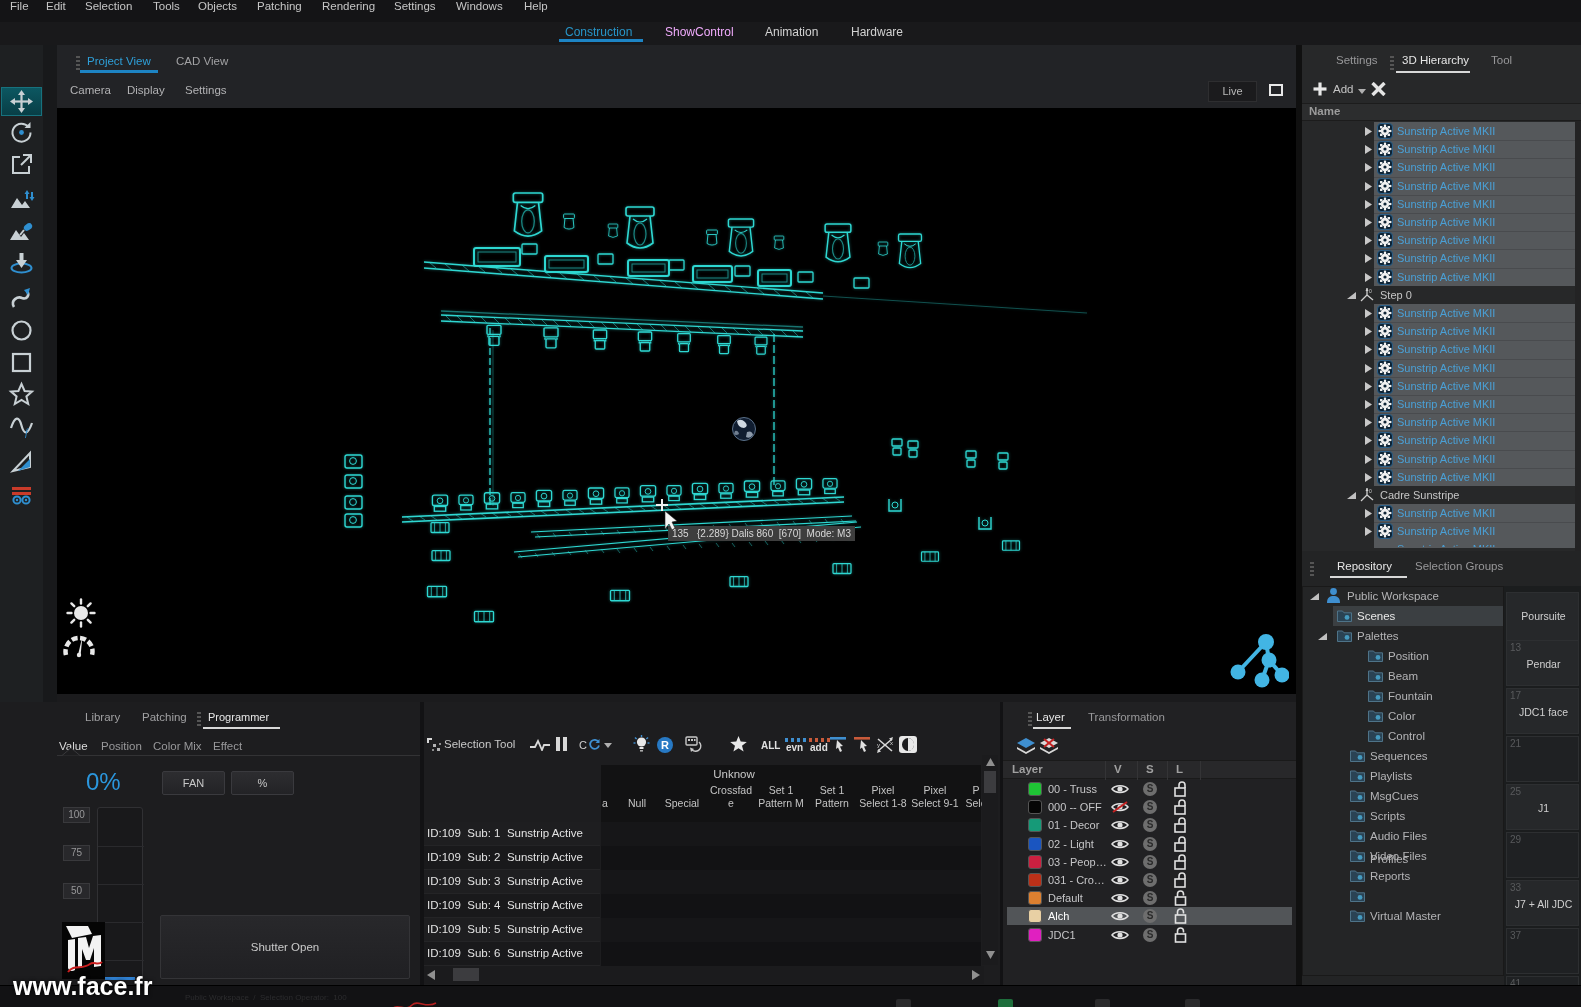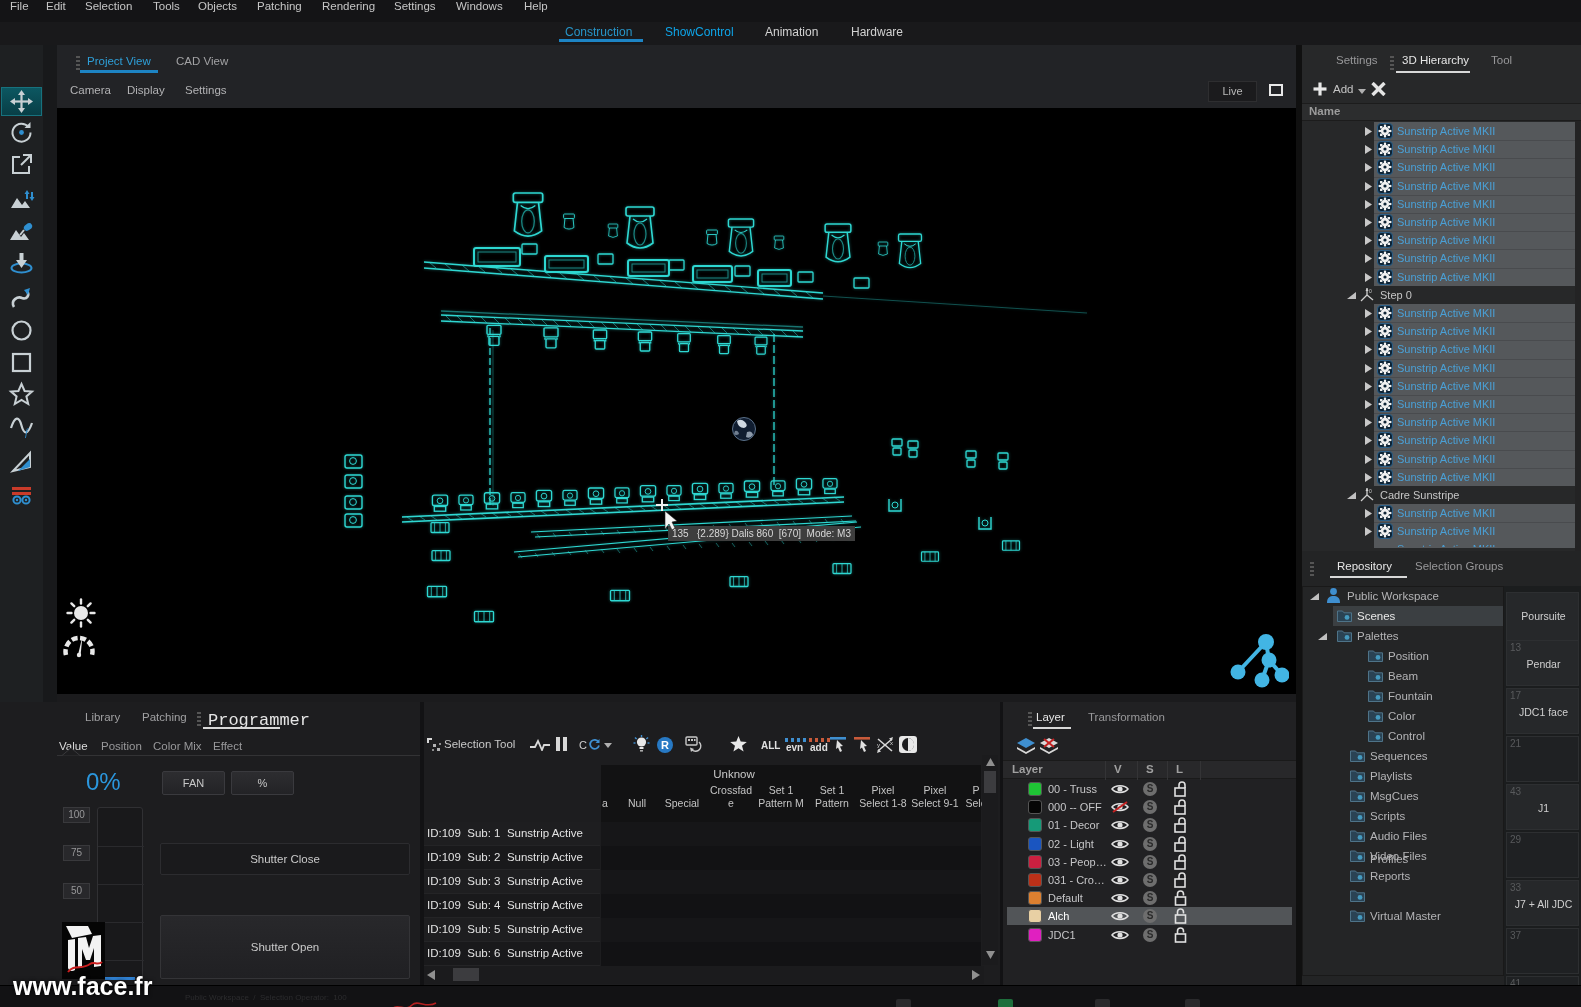--- a/index.html
+++ b/index.html
@@ -15,21 +15,21 @@
 <span class="abs" style="left:198px;top:0px;font-size:11.5px;color:#c6c6c6;text-align:right;">Objects</span>
 <span class="abs" style="left:257px;top:0px;font-size:11.5px;color:#c6c6c6;">Patching</span>
 <span class="abs" style="left:322px;top:0px;font-size:11.5px;color:#c6c6c6;">Rendering</span>
 <span class="abs" style="left:394px;top:0px;font-size:11.5px;color:#c6c6c6;">Settings</span>
 <span class="abs" style="left:456px;top:0px;font-size:11.5px;color:#c6c6c6;">Windows</span>
 <span class="abs" style="left:524px;top:0px;font-size:11.5px;color:#c6c6c6;">Help</span>
 </div>
 <div class="abs" style="left:0;top:22px;width:1581px;height:23px;background:#19191b;">
 <span class="abs" style="left:565px;top:3px;font-size:12px;color:#2795c8;">Construction</span>
 <div class="abs" style="left:559px;top:17px;width:84px;height:3px;background:#1d84c4;"></div>
-<span class="abs" style="left:665px;top:3px;font-size:12px;color:#0ea5e9;">ShowControl</span>
+<span class="abs" style="left:665px;top:3px;font-size:12px;color:#f0abfc;">ShowControl</span>
 <span class="abs" style="left:765px;top:3px;font-size:12px;color:#d2d2d2;">Animation</span>
 <span class="abs" style="left:851px;top:3px;font-size:12px;color:#d2d2d2;">Hardware</span>
 </div>
 <div class="abs" style="left:0;top:45px;width:43px;height:657px;background:#1e2022;"></div>
 <div class="abs" style="left:43px;top:45px;width:14px;height:657px;background:#18191b;"></div>
 <div class="abs" style="left:1px;top:87px;width:41px;height:29px;background:linear-gradient(#0c5761,#083e46);border:1px solid #17727e;"></div>
 <svg class="abs" style="left:8px;top:88px;" width="27" height="27" viewBox="0 0 27 27">
     <g stroke="#c8d0d4" stroke-width="2.2" fill="#c8d0d4">
       <line x1="13.5" y1="6" x2="13.5" y2="21"></line>
       <line x1="6" y1="13.5" x2="21" y2="13.5"></line>
@@ -1207,21 +1207,21 @@
 <div class="abs" style="left:0;top:0;width:73px;height:46px;display:flex;align-items:center;justify-content:center;font-size:10.5px;color:#d0d0d0;text-align:center;">Pendar</div>
 </div>
 <div class="abs" style="left:2px;top:102px;width:73px;height:46px;background:#26282a;border:1px solid #2d2f31;">
 <span class="abs" style="left:3px;top:1px;font-size:10px;color:#585a5c;">17</span>
 <div class="abs" style="left:0;top:0;width:73px;height:46px;display:flex;align-items:center;justify-content:center;font-size:10.5px;color:#d0d0d0;text-align:center;">JDC1 face</div>
 </div>
 <div class="abs" style="left:2px;top:150px;width:73px;height:46px;background:#1f2123;border:1px solid #2d2f31;">
 <span class="abs" style="left:3px;top:1px;font-size:10px;color:#585a5c;">21</span>
 </div>
 <div class="abs" style="left:2px;top:198px;width:73px;height:46px;background:#26282a;border:1px solid #2d2f31;">
-<span class="abs" style="left:3px;top:1px;font-size:10px;color:#585a5c;">43</span>
+<span class="abs" style="left:3px;top:1px;font-size:10px;color:#585a5c;">25</span>
 <div class="abs" style="left:0;top:0;width:73px;height:46px;display:flex;align-items:center;justify-content:center;font-size:10.5px;color:#d0d0d0;text-align:center;">J1</div>
 </div>
 <div class="abs" style="left:2px;top:246px;width:73px;height:46px;background:#1f2123;border:1px solid #2d2f31;">
 <span class="abs" style="left:3px;top:1px;font-size:10px;color:#585a5c;">29</span>
 </div>
 <div class="abs" style="left:2px;top:294px;width:73px;height:46px;background:#26282a;border:1px solid #2d2f31;">
 <span class="abs" style="left:3px;top:1px;font-size:10px;color:#585a5c;">33</span>
 <div class="abs" style="left:0;top:0;width:73px;height:46px;display:flex;align-items:center;justify-content:center;font-size:10.5px;color:#d0d0d0;text-align:center;">J7 + All JDC</div>
 </div>
 <div class="abs" style="left:2px;top:342px;width:73px;height:46px;background:#1f2123;border:1px solid #2d2f31;">
@@ -1231,21 +1231,21 @@
 <span class="abs" style="left:3px;top:1px;font-size:10px;color:#585a5c;">41</span>
 </div>
 </div>
 <div class="abs" style="left:0;top:702px;width:1296px;height:283px;background:#1d1d1f;"></div>
 <div class="abs" style="left:420px;top:702px;width:4px;height:283px;background:#121214;"></div>
 <div class="abs" style="left:1000px;top:702px;width:3px;height:283px;background:#121214;"></div>
 <div class="abs" style="left:0;top:702px;width:420px;height:283px;background:#1d1d1f;">
 <span class="abs" style="left:85px;top:9px;font-size:11.5px;color:#a0a0a2;">Library</span>
 <span class="abs" style="left:142px;top:9px;font-size:11.5px;color:#a0a0a2;">Patching</span>
 <div class="abs" style="left:197px;top:10px;width:4px;height:14px;background:repeating-linear-gradient(#555 0 2px,transparent 2px 4px);"></div>
-<span class="abs" style="left:208px;top:9px;font-size:17px;color:#e6e6e6;font-family:Liberation Mono, monospace;">Programmer</span>
+<span class="abs" style="left:208px;top:9px;font-size:11px;color:#e6e6e6;">Programmer</span>
 <div class="abs" style="left:203px;top:25px;width:77px;height:2px;background:#d8d8d8;"></div>
 <span class="abs" style="left:59px;top:38px;font-size:11.5px;color:#dcdcdc;">Value</span>
 <span class="abs" style="left:101px;top:38px;font-size:11.5px;color:#98989a;">Position</span>
 <span class="abs" style="left:153px;top:38px;font-size:11.5px;color:#98989a;">Color Mix</span>
 <span class="abs" style="left:213px;top:38px;font-size:11.5px;color:#98989a;">Effect</span>
 <div class="abs" style="left:57px;top:53px;width:363px;height:1px;background:#333335;"></div>
 <svg class="abs" style="left:62px;top:46px;" width="18" height="8" viewBox="0 0 18 8">
       <path d="M0 7.5 L9 0 L18 7.5" fill="#1d1d1f" stroke="#3a3a3c" stroke-width="1"></path>
     </svg>
 <span class="abs" style="left:86px;top:66px;font-size:24px;color:#2b96dc;">0%</span>
@@ -1254,21 +1254,20 @@
 <div class="abs" style="left:63px;top:105px;width:27px;height:16px;background:#28282b;border:1px solid #39393c;font-size:10px;color:#98989a;text-align:center;line-height:14px;">100</div>
 <div class="abs" style="left:63px;top:143px;width:27px;height:16px;background:#28282b;border:1px solid #39393c;font-size:10px;color:#98989a;text-align:center;line-height:14px;">75</div>
 <div class="abs" style="left:63px;top:181px;width:27px;height:16px;background:#28282b;border:1px solid #39393c;font-size:10px;color:#98989a;text-align:center;line-height:14px;">50</div>
 <div class="abs" style="left:97px;top:105px;width:46px;height:172px;background:#19191b;border:1px solid #303033;border-radius:3px;">
 <div class="abs" style="left:0;top:38px;width:46px;height:1px;background:#2a2a2d;"></div>
 <div class="abs" style="left:0;top:76px;width:46px;height:1px;background:#2a2a2d;"></div>
 <div class="abs" style="left:0;top:114px;width:46px;height:1px;background:#2a2a2d;"></div>
 <div class="abs" style="left:0;top:152px;width:46px;height:1px;background:#2a2a2d;"></div>
 </div>
 <div class="abs" style="left:105px;top:275px;width:30px;height:3px;background:#2f7fd0;"></div>
-<div class="abs" style="left:160px;top:141px;width:250px;height:32px;background:#1a1a1c;border:1px solid #2c2c2f;border-radius:2px;color:#cacaca;font-size:11.5px;display:flex;align-items:center;justify-content:center;">Shutter Close</div>
 <div class="abs" style="left:160px;top:213px;width:250px;height:64px;background:linear-gradient(#28282b,#202023);border:1px solid #343437;border-radius:2px;color:#cacaca;font-size:11.5px;display:flex;align-items:center;justify-content:center;">Shutter Open</div>
 </div>
 <div class="abs" style="left:424px;top:702px;width:576px;height:283px;background:#1d1d1f;">
 <svg class="abs" style="left:3px;top:36px;" width="16" height="14" viewBox="0 0 16 14">
       <g fill="#d8d8d8">
         <rect x="0" y="0" width="5" height="2"></rect>
         <rect x="0" y="0" width="2" height="5"></rect>
         <rect x="6" y="6" width="3" height="3" opacity="0.8"></rect>
         <rect x="10" y="10" width="3" height="3" opacity="0.8"></rect>
         <rect x="12" y="5" width="2" height="2" opacity="0.6"></rect>

